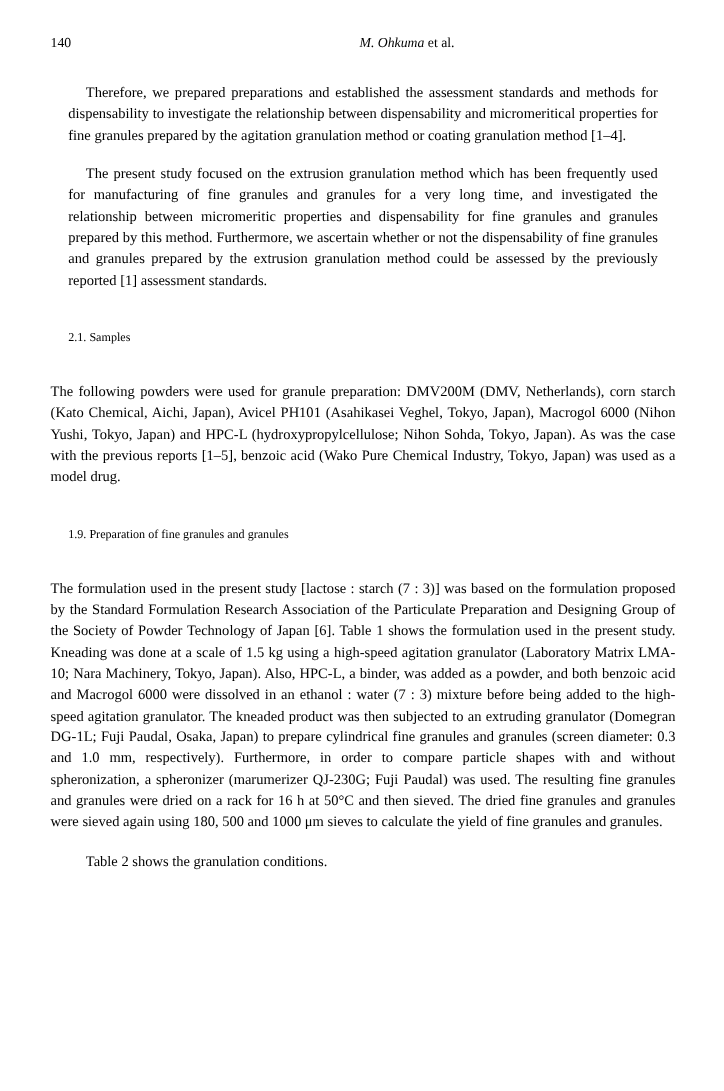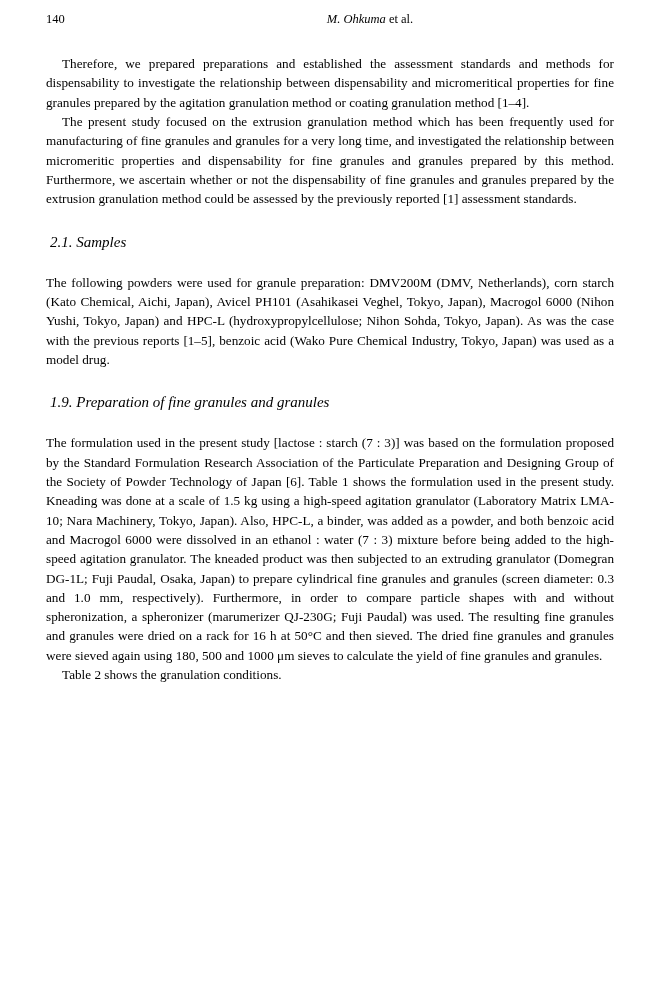--- a/index.html
+++ b/index.html
@@ -12,21 +12,21 @@
     height: 992px;
     font-family: "Liberation Serif", serif;
     color: #000000;
     overflow: hidden;
   }
   .page {
     position: relative;
     width: 658px;
     height: 892px;
     box-sizing: border-box;
-    padding: 12px 44px 0 46px;
+    padding: 32px 44px 0 46px;
   }
   .running-head {
     display: flex;
     align-items: baseline;
     font-size: 12.5px;
     margin-bottom: 26px;
     height: 16px;
   }
   .page-number {
     width: 120px;
@@ -48,34 +48,33 @@
     line-height: 1.465;
     text-align: justify;
     text-justify: inter-word;
     hyphens: none;
   }
   p.para {
     margin: 0;
     text-indent: 0;
   }
   p.indent {
-    margin: 0;
+    margin: 16px;
     text-indent: 16px;
   }
   .section-head {
     font-size: 13.2px;
     font-weight: bold;
     margin: 0;
     padding-top: 34px;
     padding-bottom: 0;
   }
   .subsection-head {
-    font-size: 15px;
-    font-style: italic;
-    margin: 4px;
+    font-size: 11px;
+    margin: 16px;
     padding-top: 19px;
   }
   .gap-after-head {
     padding-top: 15px;
   }
 </style>
 </head>
 <body>
 
 <div class="page">

